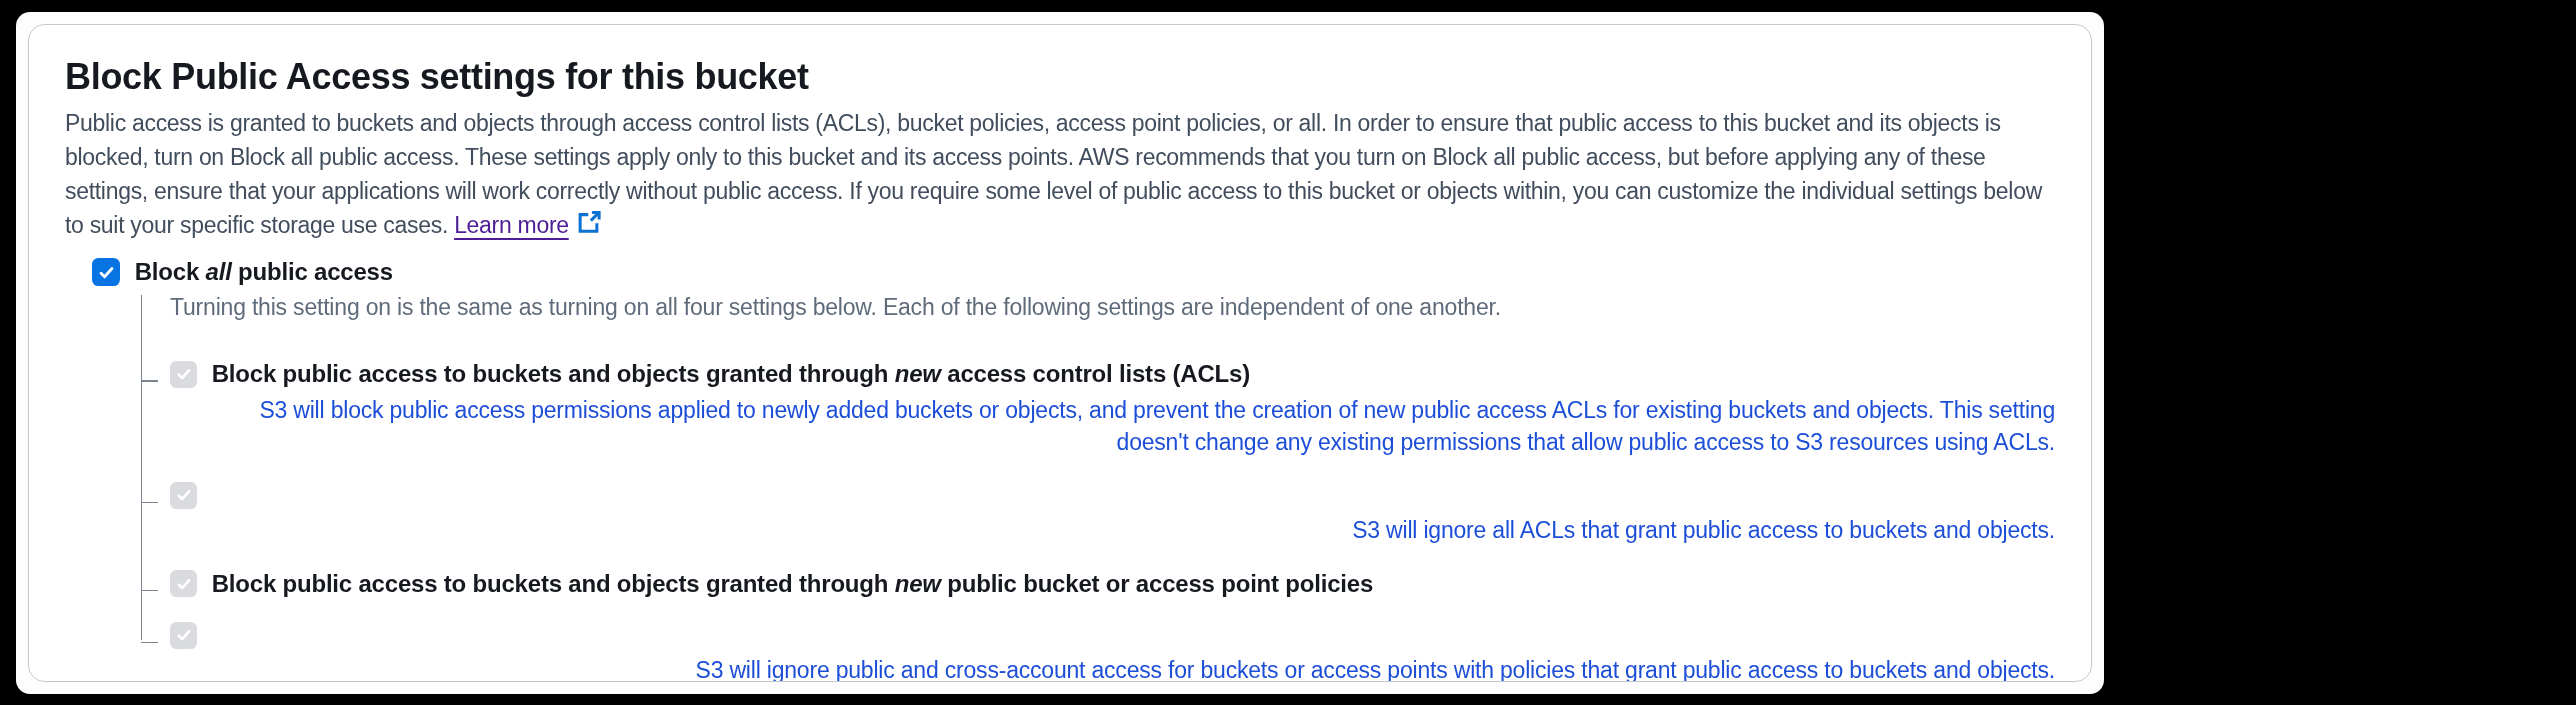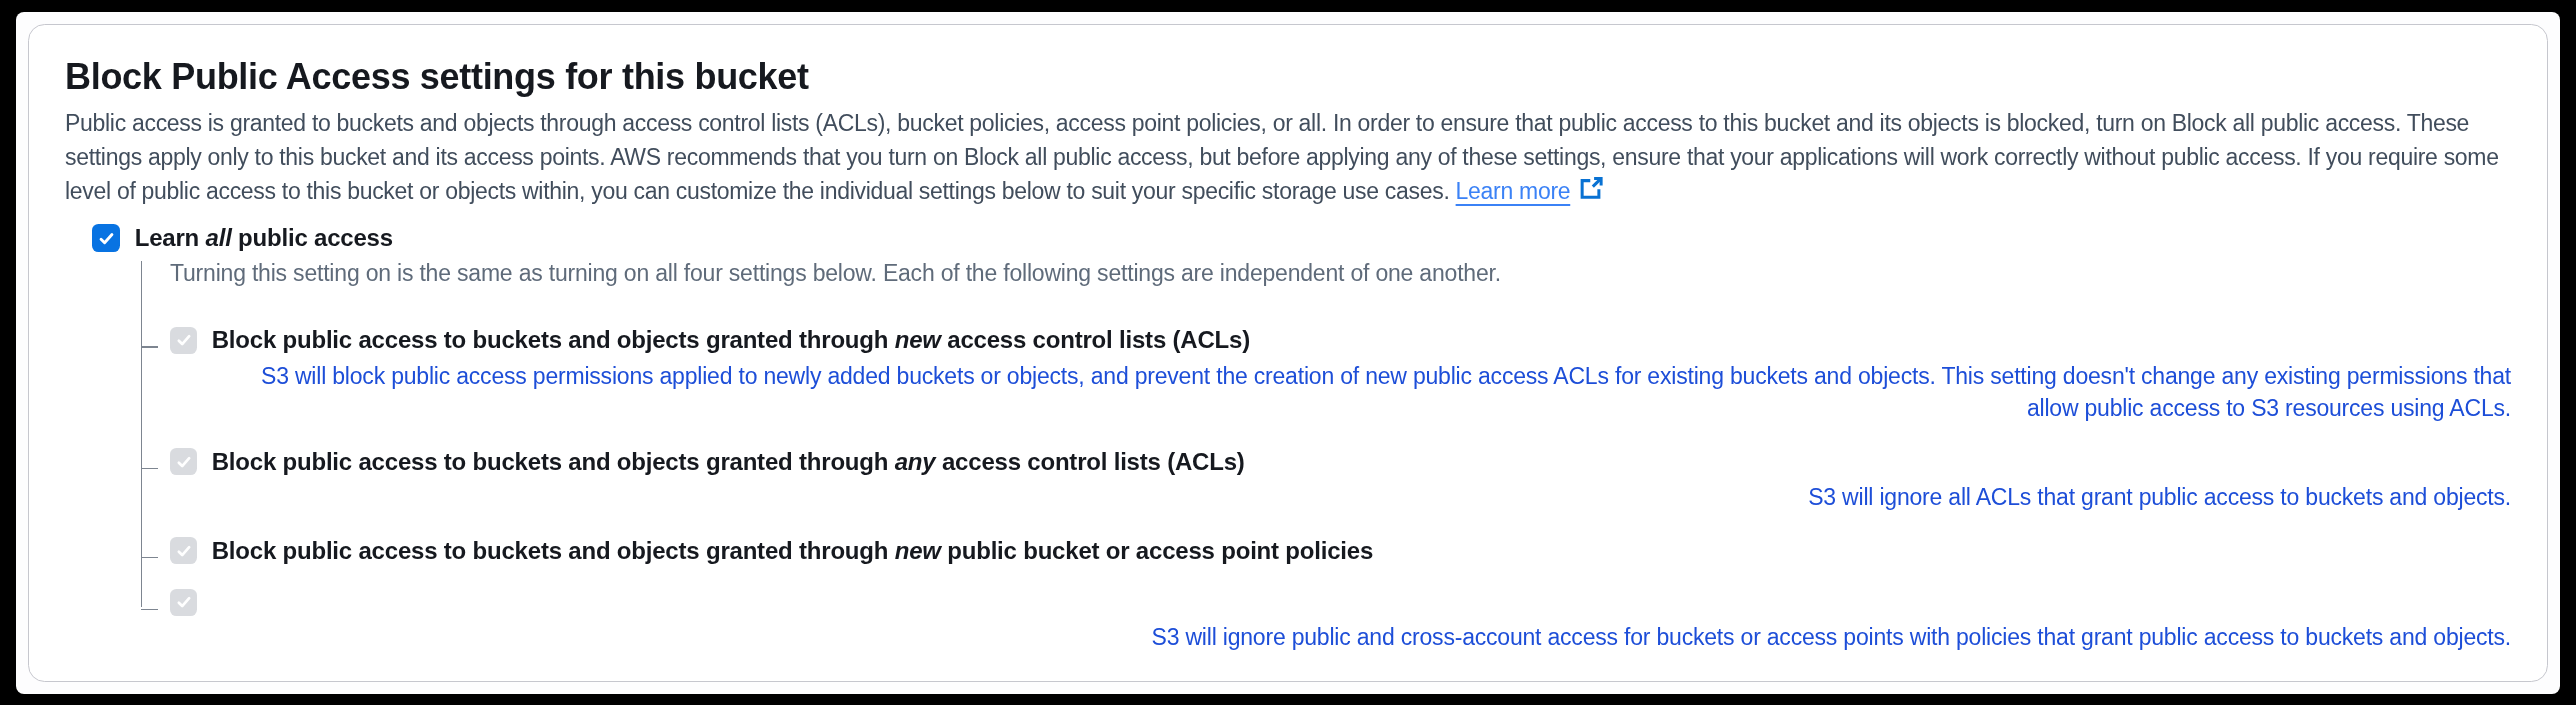--- a/index.html
+++ b/index.html
@@ -7,24 +7,24 @@
     padding: 0;
     width: 2576px;
     height: 705px;
     background: #000000;
     font-family: "Liberation Sans", "DejaVu Sans", sans-serif;
   }
   .outer-card {
     position: absolute;
     left: 16px;
     top: 11.5px;
-    width: 2544px;
+    width: 2088px;
     height: 682px;
     background: #fdfdfe;
-    border-radius: 8px;
+    border-radius: 14px;
     box-sizing: border-box;
     padding: 12px;
   }
   .panel {
     width: 100%;
     height: 100%;
     background: #ffffff;
     border: 1.3px solid #c6c7ce;
     border-radius: 16.6px;
     box-sizing: border-box;
@@ -41,21 +41,21 @@
   }
   .panel-desc {
     font-size: 23px;
     line-height: 34px;
     color: #414d5c;
     letter-spacing: -0.3px;
     margin: 0 0 14px 0;
     max-width: 2468px;
   }
   .learn-more {
-    color: #3b82f6;
+    color: #4c1d95;
     text-decoration: underline;
     text-underline-offset: 4.5px;
     text-decoration-thickness: 1.6px;
     cursor: pointer;
     white-space: nowrap;
   }
   .ext-icon {
     display: inline-block;
     vertical-align: -2.6px;
     margin-left: 7.7px;
@@ -147,21 +147,21 @@
             <path d="M9.3 6.7 L14.2 1.8" stroke="#0972d3" stroke-width="1.9"></path>
             <path d="M10.1 1.5 H14.5 V5.9" stroke="#0972d3" stroke-width="1.9"></path>
           </svg></span></a></p>
 
     <div class="row master-row">
       <span class="cbx cbx-on">
         <svg width="19" height="19" viewBox="0 0 16 16" fill="none">
           <path d="M3.4 8.6 L6.4 11.6 L12.6 4.6" stroke="#ffffff" stroke-width="2.4" stroke-linecap="round" stroke-linejoin="round"></path>
         </svg>
       </span>
-      <span class="master-label"><span>Learn </span><em>all</em><span> public access</span></span>
+      <span class="master-label"><span>Block </span><em>all</em><span> public access</span></span>
     </div>
 
     <div class="tree">
       <span class="vline"></span>
 
       <div class="tree-note">Turning this setting on is the same as turning on all four settings below. Each of the following settings are independent of one another.</div>
 
       <div class="setting-item item-1">
         <span class="stub"></span>
         <div class="row item-row">
@@ -176,21 +176,20 @@
       </div>
 
       <div class="setting-item item-n">
         <span class="stub"></span>
         <div class="row item-row">
           <span class="cbx cbx-dis">
             <svg width="18" height="18" viewBox="0 0 16 16" fill="none">
               <path d="M3.4 8.6 L6.4 11.6 L12.6 4.6" stroke="#ffffff" stroke-width="2.4" stroke-linecap="round" stroke-linejoin="round"></path>
             </svg>
           </span>
-          <span class="item-label"><span>Block public access to buckets and objects granted through </span><em>any</em><span> access control lists (ACLs)</span></span>
         </div>
         <div class="item-desc">S3 will ignore all ACLs that grant public access to buckets and objects.</div>
       </div>
 
       <div class="setting-item item-n">
         <span class="stub"></span>
         <div class="row item-row">
           <span class="cbx cbx-dis">
             <svg width="18" height="18" viewBox="0 0 16 16" fill="none">
               <path d="M3.4 8.6 L6.4 11.6 L12.6 4.6" stroke="#ffffff" stroke-width="2.4" stroke-linecap="round" stroke-linejoin="round"></path>

